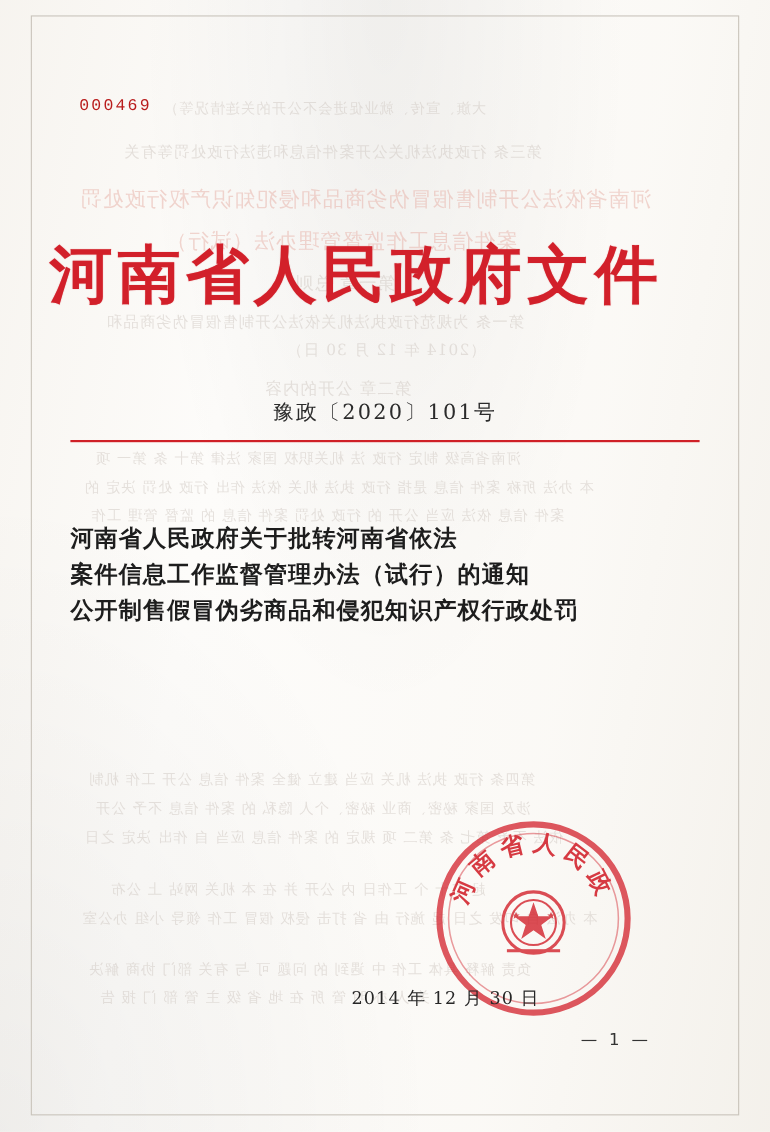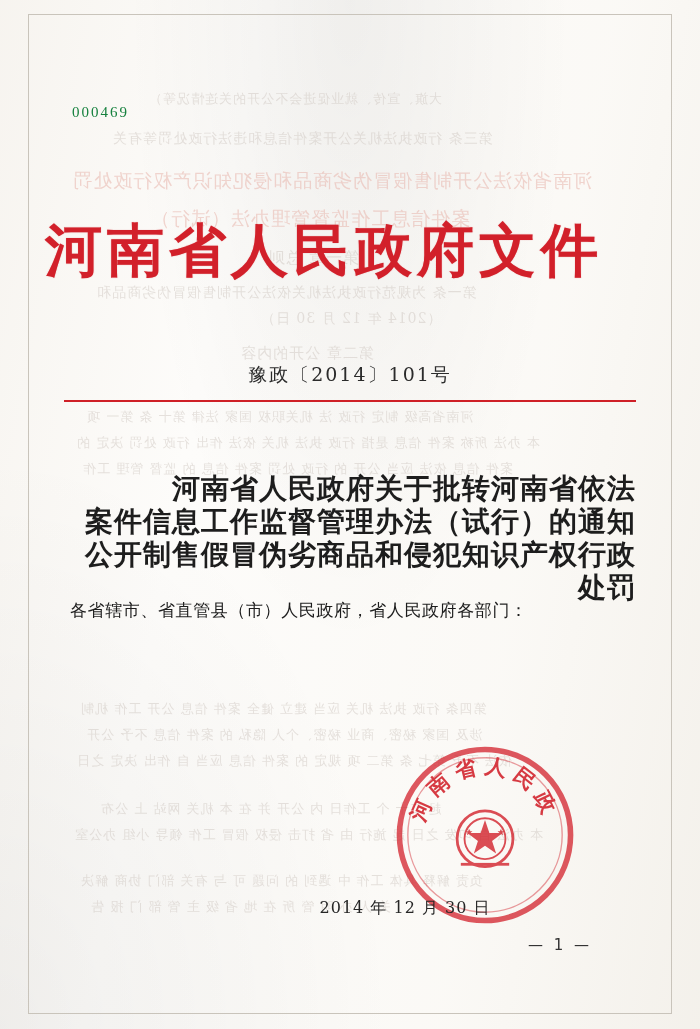--- a/index.html
+++ b/index.html
@@ -55,25 +55,25 @@
     font-family: "DejaVu Serif", "Liberation Serif", serif;
     letter-spacing: 1px;
     pointer-events: none;
     filter: blur(0.4px);
   }
   .bleed.gray { color: #cfc7c1; opacity: 0.5; }
 
   
   #docnum {
     position: absolute;
-    left: 72px; top: 104px;
-    font-family: Liberation Serif, serif;
+    left: 72px; top: 88px;
+    font-family: Liberation Mono, monospace;
     font-size: 15px;
     letter-spacing: 2px;
-    color: #15803d;
+    color: #b91c1c;
   }
 
   
   #masthead {
     position: absolute;
     left: 0; top: 216px;
     width: 648px;
     text-align: center;
     color: #d2202a;
     font-family: "DejaVu Serif", "Liberation Serif", serif;
@@ -101,22 +101,22 @@
     left: 64px; top: 400px;
     width: 572px; height: 2px;
     background: #cf2027;
   }
 
   
   #title {
     position: absolute;
     left: 64px; top: 472px;
     width: 572px;
-    text-align: right;
-    font-size: 28px;
+    text-align: left;
+    font-size: 21px;
     font-weight: bold;
     line-height: 33px;
     letter-spacing: 1px;
     color: #1d1d1d;
   }
 
   
   #body {
     position: absolute;
     left: 70px; top: 595px;
@@ -190,32 +190,31 @@
       <div class="bleed gray" style="left: 100px; top: 800px; font-size: 13px;">起 二十 个 工作日 内 公开 并 在 本 机关 网站 上 公布</div>
       <div class="bleed gray" style="left: 74px; top: 826px; font-size: 13px;">本 办法 自 印发 之日 起 施行 由 省 打击 侵权 假冒 工作 领导 小组 办公室</div>
       <div class="bleed gray" style="left: 80px; top: 872px; font-size: 13px;">负责 解释 具体 工作 中 遇到 的 问题 可 与 有关 部门 协商 解决</div>
       <div class="bleed gray" style="left: 90px; top: 898px; font-size: 13px;">关 人 办 明 管 所 在 地 省 级 主 管 部 门 报 告</div>
     </div>
 
   <div id="docnum">000469</div>
 
   <div id="masthead">河南省人民政府文件</div>
 
-  <div id="wenhao">豫政〔2014〕101号</div>
+  <div id="wenhao">豫政〔2020〕101号</div>
 
   <div id="redrule"></div>
 
   <div id="title">
     <div>河南省人民政府关于批转河南省依法</div>
     <div>案件信息工作监督管理办法（试行）的通知</div>
     <div>公开制售假冒伪劣商品和侵犯知识产权行政处罚</div>
   </div>
 
   <div id="body">
-    <p>各省辖市、省直管县（市）人民政府，省人民政府各部门：</p>
   </div>
 
   <svg id="seal" viewBox="0 0 200 200">
     <circle cx="100" cy="100" r="92" fill="none" stroke="#d2202a" stroke-width="6" opacity="0.85"></circle>
     <circle cx="100" cy="100" r="83" fill="none" stroke="#d2202a" stroke-width="1.5" opacity="0.5"></circle>
 
     <g transform="translate(100,104)" opacity="0.9">
       <circle r="30" fill="none" stroke="#d2202a" stroke-width="3"></circle>
       <circle r="22" fill="none" stroke="#d2202a" stroke-width="2"></circle>
       <polygon points="0,-20 4.7,-6.2 19,-6.2 7.6,2.4 12,16 0,7.6 -12,16 -7.6,2.4 -19,-6.2 -4.7,-6.2" fill="#d2202a"></polygon>

